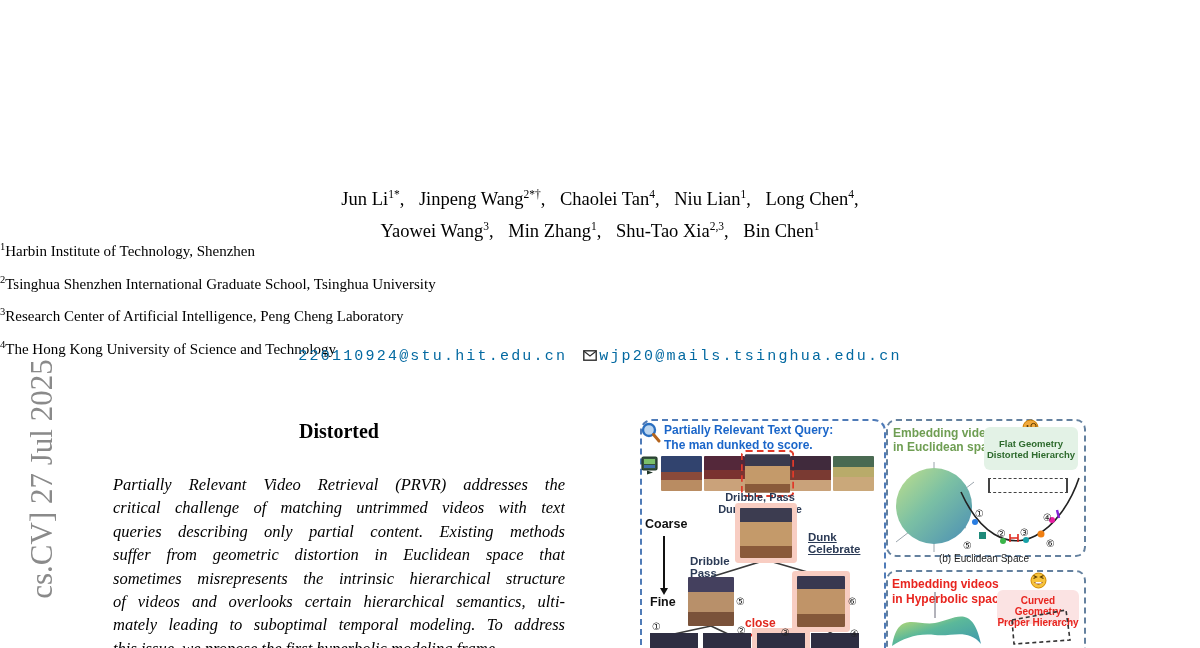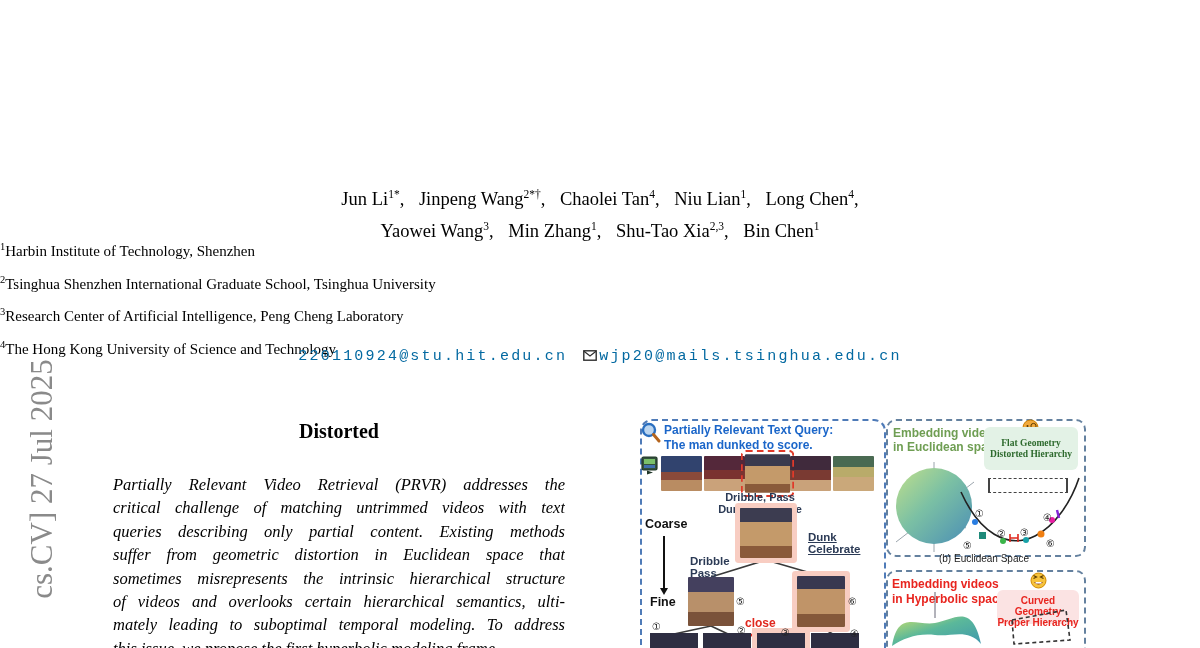--- a/index.html
+++ b/index.html
@@ -85,21 +85,21 @@
     font-weight:bold;font-size:12px;color:#e0281e;}
 
   
   .panel-b{position:absolute;left:886px;top:419px;width:196px;height:134px;
     border:2.2px dashed #64819f;border-radius:10px;}
   .pb-title{position:absolute;left:893px;top:426px;font-family:"Liberation Sans",sans-serif;
     font-weight:bold;font-size:12px;line-height:14px;color:#6f9e53;}
   .sphere{position:absolute;left:896px;top:468px;width:76px;height:76px;border-radius:50%;
     background:linear-gradient(135deg,#b9dc8e 5%,#7bc0a4 45%,#4e92b4 95%);}
   .pb-box{position:absolute;left:984px;top:427px;width:94px;height:43px;background:#e3f2e6;
-    border-radius:6px;text-align:center;font-family:Liberation Serif, serif;
+    border-radius:6px;text-align:center;font-family:Liberation Sans, sans-serif;
     font-weight:bold;font-size:9.5px;line-height:11px;color:#2d6a2d;padding-top:11px;box-sizing:border-box;}
   .emoji{position:absolute;}
   .ibeam{position:absolute;left:988px;top:478px;width:80px;height:15px;box-sizing:border-box;
     border-top:1.6px dashed #444;border-bottom:1.6px dashed #444;
     border-left:2.2px solid #444;border-right:2.2px solid #444;}
   .caption-b{position:absolute;left:886px;top:553px;width:196px;text-align:center;
     font-family:"Liberation Sans",sans-serif;font-size:10px;color:#1d1d1d;}
 
   .panel-c{position:absolute;left:886px;top:570px;width:196px;height:90px;
     border:2.2px dashed #64819f;border-radius:10px;}

